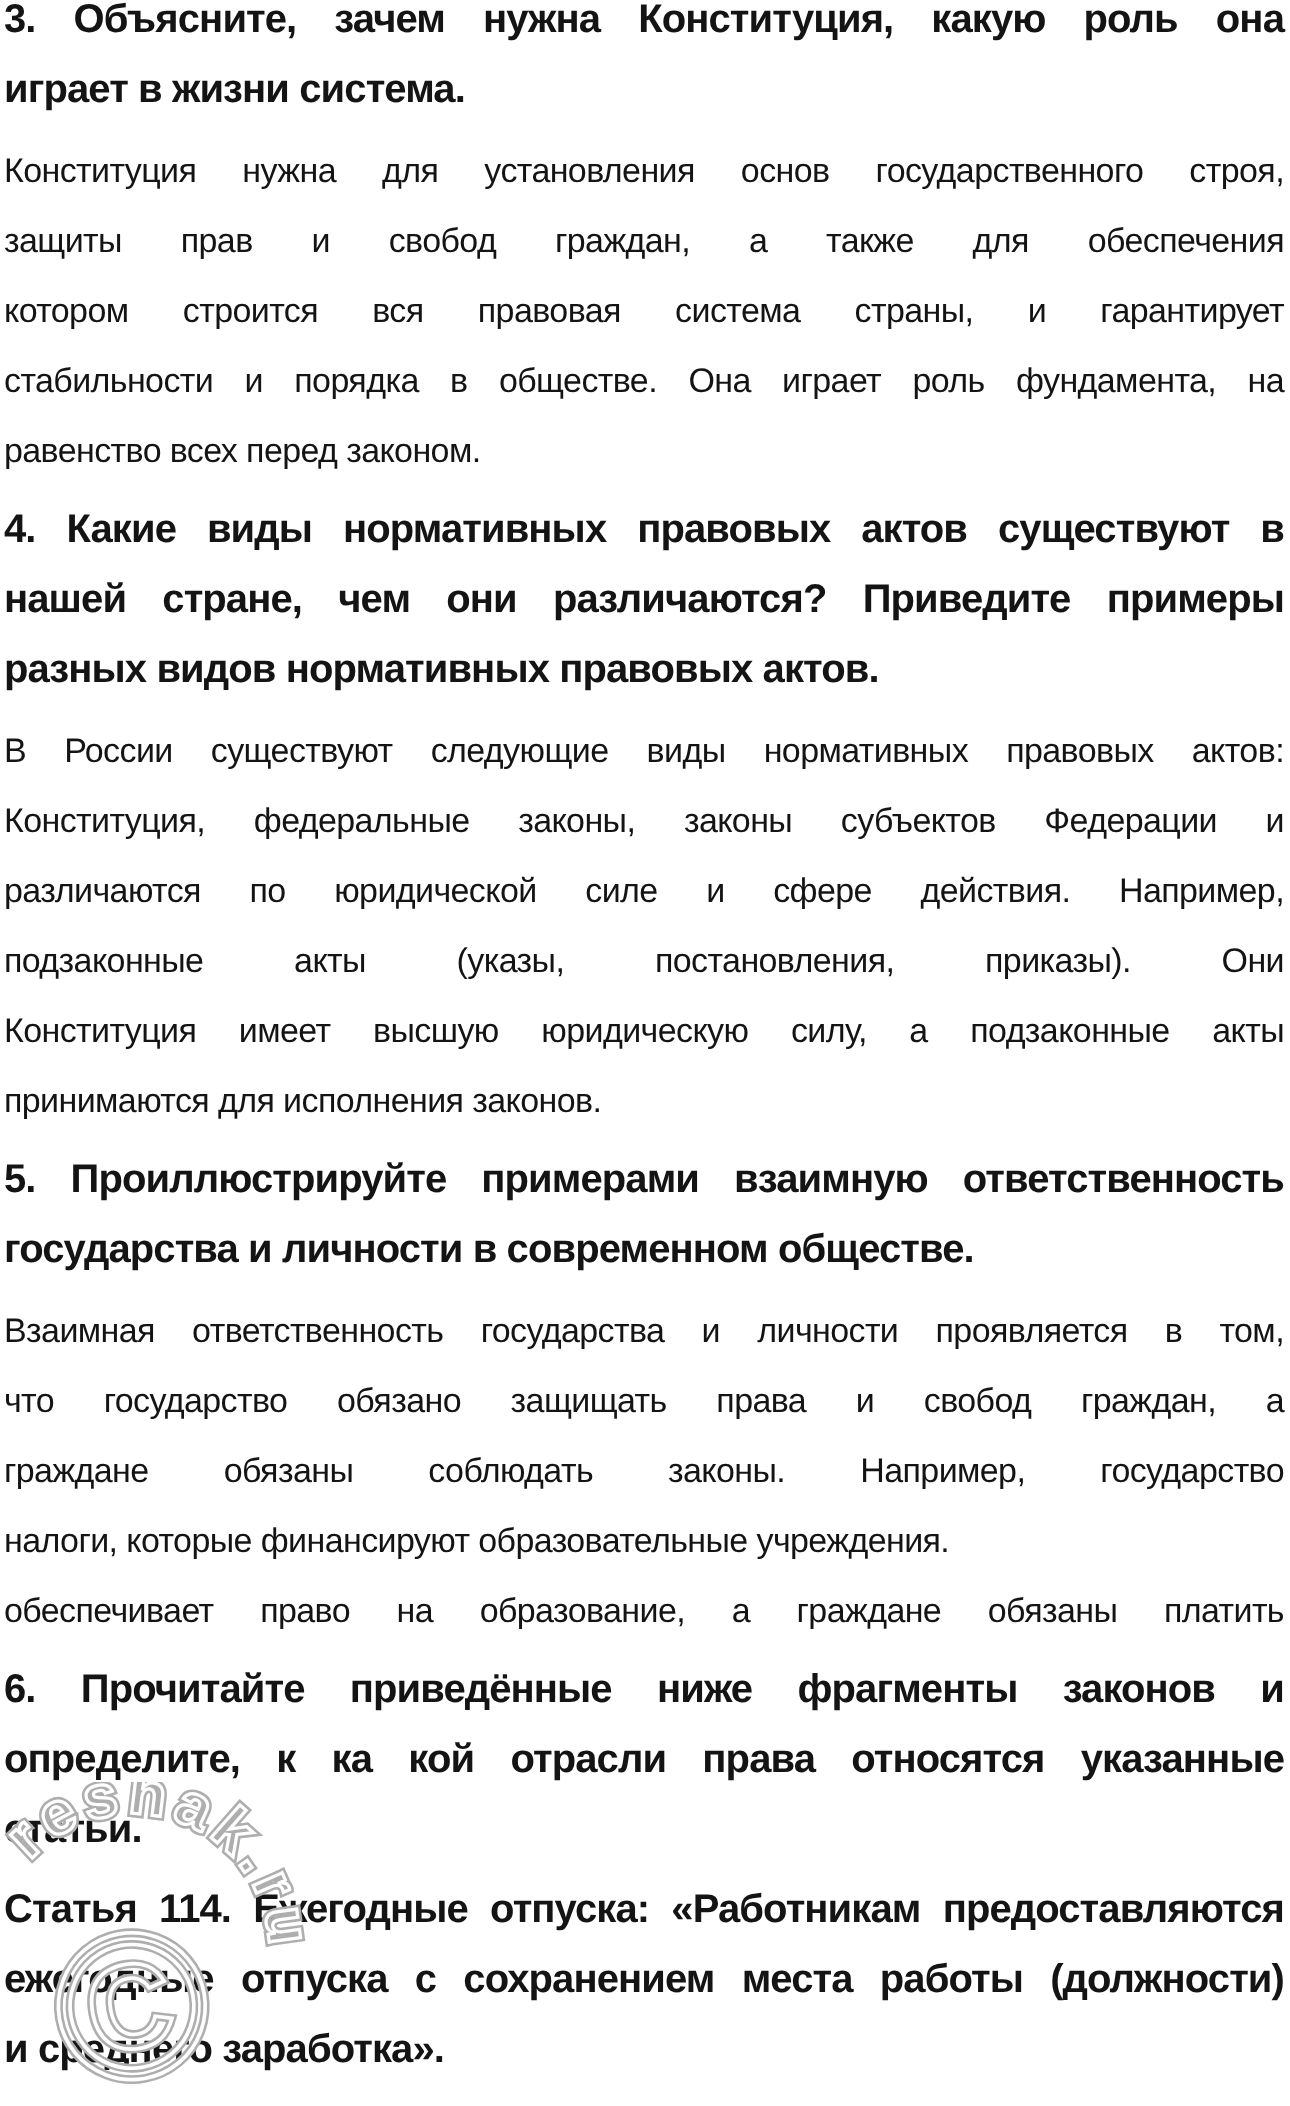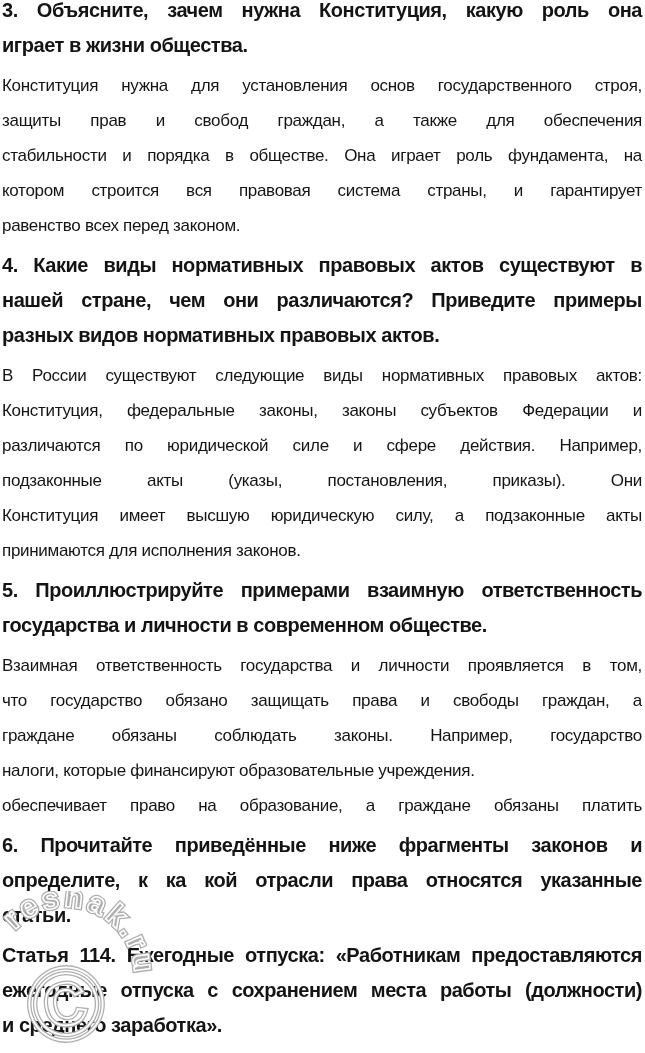--- a/index.html
+++ b/index.html
@@ -60,27 +60,27 @@
     font-weight: 700;
   }
 </style>
 </head>
 <body>
 
 <div id="doc">
   <div id="textcol">
       <div class="block bold">
         <div class="line">3. Объясните, зачем нужна Конституция, какую роль она</div>
-        <div class="line last">играет в жизни общества.</div>
+        <div class="line last">играет в жизни система.</div>
       </div>
       <div class="block">
         <div class="line">Конституция нужна для установления основ государственного строя,</div>
         <div class="line">защиты прав и свобод граждан, а также для обеспечения</div>
+        <div class="line">котором строится вся правовая система страны, и гарантирует</div>
         <div class="line">стабильности и порядка в обществе. Она играет роль фундамента, на</div>
-        <div class="line">котором строится вся правовая система страны, и гарантирует</div>
         <div class="line last">равенство всех перед законом.</div>
       </div>
       <div class="block bold">
         <div class="line">4. Какие виды нормативных правовых актов существуют в</div>
         <div class="line">нашей стране, чем они различаются? Приведите примеры</div>
         <div class="line last">разных видов нормативных правовых актов.</div>
       </div>
       <div class="block">
         <div class="line">В России существуют следующие виды нормативных правовых актов:</div>
         <div class="line">Конституция, федеральные законы, законы субъектов Федерации и</div>
@@ -88,21 +88,21 @@
         <div class="line">подзаконные акты (указы, постановления, приказы). Они</div>
         <div class="line">Конституция имеет высшую юридическую силу, а подзаконные акты</div>
         <div class="line last">принимаются для исполнения законов.</div>
       </div>
       <div class="block bold">
         <div class="line">5. Проиллюстрируйте примерами взаимную ответственность</div>
         <div class="line last">государства и личности в современном обществе.</div>
       </div>
       <div class="block">
         <div class="line">Взаимная ответственность государства и личности проявляется в том,</div>
-        <div class="line">что государство обязано защищать права и свободы граждан, а</div>
+        <div class="line">что государство обязано защищать права и свобод граждан, а</div>
         <div class="line">граждане обязаны соблюдать законы. Например, государство</div>
         <div class="line last">налоги, которые финансируют образовательные учреждения.</div>
         <div class="line">обеспечивает право на образование, а граждане обязаны платить</div>
       </div>
       <div class="block bold">
         <div class="line">6. Прочитайте приведённые ниже фрагменты законов и</div>
         <div class="line">определите, к ка кой отрасли права относятся указанные</div>
         <div class="line last">статьи.</div>
       </div>
       <div class="block bold">

